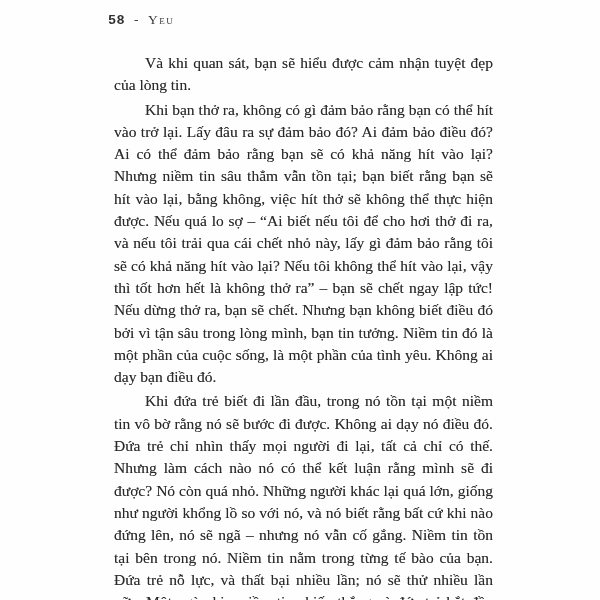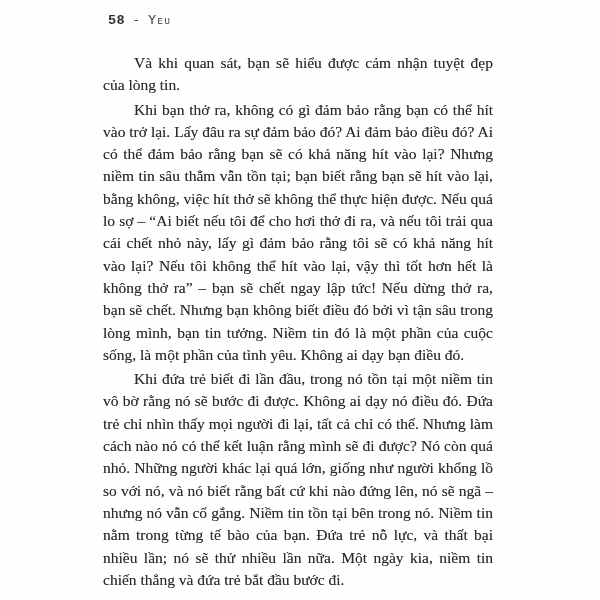--- a/index.html
+++ b/index.html
@@ -37,37 +37,37 @@
 
   .running-head .sep {
     margin: 0 5px;
     color: #3a3a3a;
   }
 
   .running-head .running-title {
     font-variant: small-caps;
     letter-spacing: 1.5px;
     color: #3a3a3a;
-    font-family: Liberation Mono, monospace;
   }
 
   .body-text {
     position: absolute;
     top: 52px;
     left: 103px;
     width: 390px;
     font-size: 15.5px;
     line-height: 22.3px;
     text-align: justify;
     text-shadow: 0 0 0.4px rgba(40, 40, 40, 0.45); 
   }
 
   .body-text p {
     text-indent: 31px;
     margin-bottom: 2px;
+    margin-left: 11px;
   }
 </style>
 </head>
 <body>
 
 <div class="page">
 
   <div class="running-head">
     <span class="page-number">58</span>
     <span class="sep">-</span>

